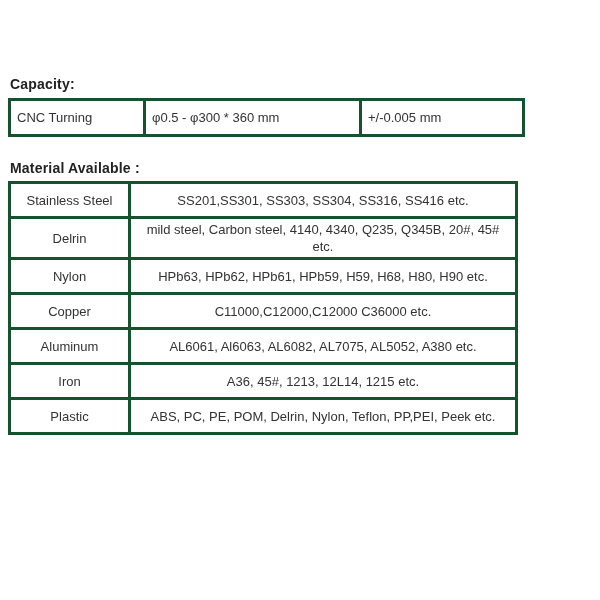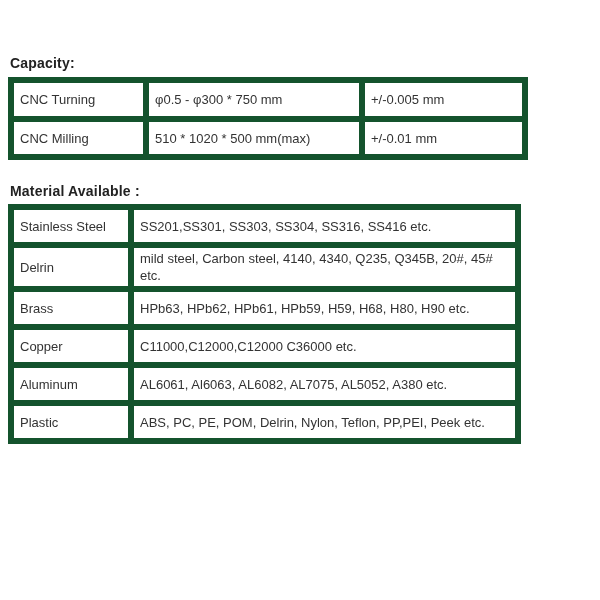--- a/index.html
+++ b/index.html
@@ -9,36 +9,36 @@
     height: 600px;
     background: #ffffff;
     font-family: "Liberation Sans", "DejaVu Sans", sans-serif;
     color: #333333;
     font-size: 13px;
     overflow: hidden;
   }
   .content {
     position: absolute;
     left: 8px;
-    top: 55px;
+    top: 76px;
     width: 520px;
   }
   .section-title {
     font-size: 14px;
     font-weight: bold;
     color: #222222;
     margin: 0 0 6px 2px;
     letter-spacing: 0.2px;
   }
   table {
     border-collapse: collapse;
     table-layout: fixed;
   }
   table, td {
-    border: 6px solid #14532d;
+    border: 3px solid #14532d;
   }
   td {
     padding: 2px 6px;
     vertical-align: middle;
     white-space: normal;
     overflow: hidden;
     line-height: 17px;
   }
   
   .capacity-table { width: 514px; }
@@ -47,47 +47,42 @@
   .capacity-table col.c3 { width: 163px; }
   .capacity-table tr.r1 td { height: 29px; }
   .capacity-table tr.r2 td { height: 28px; }
   .capacity-table tr.r3 td { height: 27px; }
   .capacity-table tr.r4 td { height: 28px; }
   .capacity-table tr.r5 td { height: 34px; }
   
   .materials-table { width: 507px; margin-top: 4px; }
   .materials-table col.c1 { width: 120px; }
   .materials-table col.c2 { width: 387px; }
-  .materials-table td { height: 28px; }
+  .materials-table td { height: 28px; text-align: center; }
   .materials-title { margin-top: 23px; margin-bottom: 5px; }
 </style>
 </head>
 <body>
 
 <div class="page">
   <div class="content">
 
     <div class="section-title">Capacity:</div>
 
     <table class="capacity-table">
       <colgroup>
           <col class="c1">
           <col class="c2">
           <col class="c3">
         </colgroup>
       <tbody>
         <tr class="r1">
           <td>CNC Turning</td>
-          <td>φ0.5 - φ300 * 750 mm</td>
+          <td>φ0.5 - φ300 * 360 mm</td>
           <td>+/-0.005 mm</td>
-        </tr>
-        <tr class="r2">
-          <td>CNC Milling</td>
-          <td>510 * 1020 * 500 mm(max)</td>
-          <td>+/-0.01 mm</td>
         </tr>
       </tbody>
     </table>
 
     <div class="section-title materials-title">Material Available :</div>
 
     <table class="materials-table">
       <colgroup>
           <col class="c1">
           <col class="c2">
@@ -95,30 +90,34 @@
       <tbody>
         <tr>
           <td>Stainless Steel</td>
           <td>SS201,SS301, SS303, SS304, SS316, SS416 etc.</td>
         </tr>
         <tr>
           <td>Delrin</td>
           <td>mild steel, Carbon steel, 4140, 4340, Q235, Q345B, 20#, 45# etc.</td>
         </tr>
         <tr>
-          <td>Brass</td>
+          <td>Nylon</td>
           <td>HPb63, HPb62, HPb61, HPb59, H59, H68, H80, H90 etc.</td>
         </tr>
         <tr>
           <td>Copper</td>
           <td>C11000,C12000,C12000 C36000 etc.</td>
         </tr>
         <tr>
           <td>Aluminum</td>
           <td>AL6061, Al6063, AL6082, AL7075, AL5052, A380 etc.</td>
+        </tr>
+        <tr>
+          <td>Iron</td>
+          <td>A36, 45#, 1213, 12L14, 1215 etc.</td>
         </tr>
         <tr>
           <td>Plastic</td>
           <td>ABS, PC, PE, POM, Delrin, Nylon, Teflon, PP,PEI, Peek etc.</td>
         </tr>
       </tbody>
     </table>
 
   </div>
 </div>

